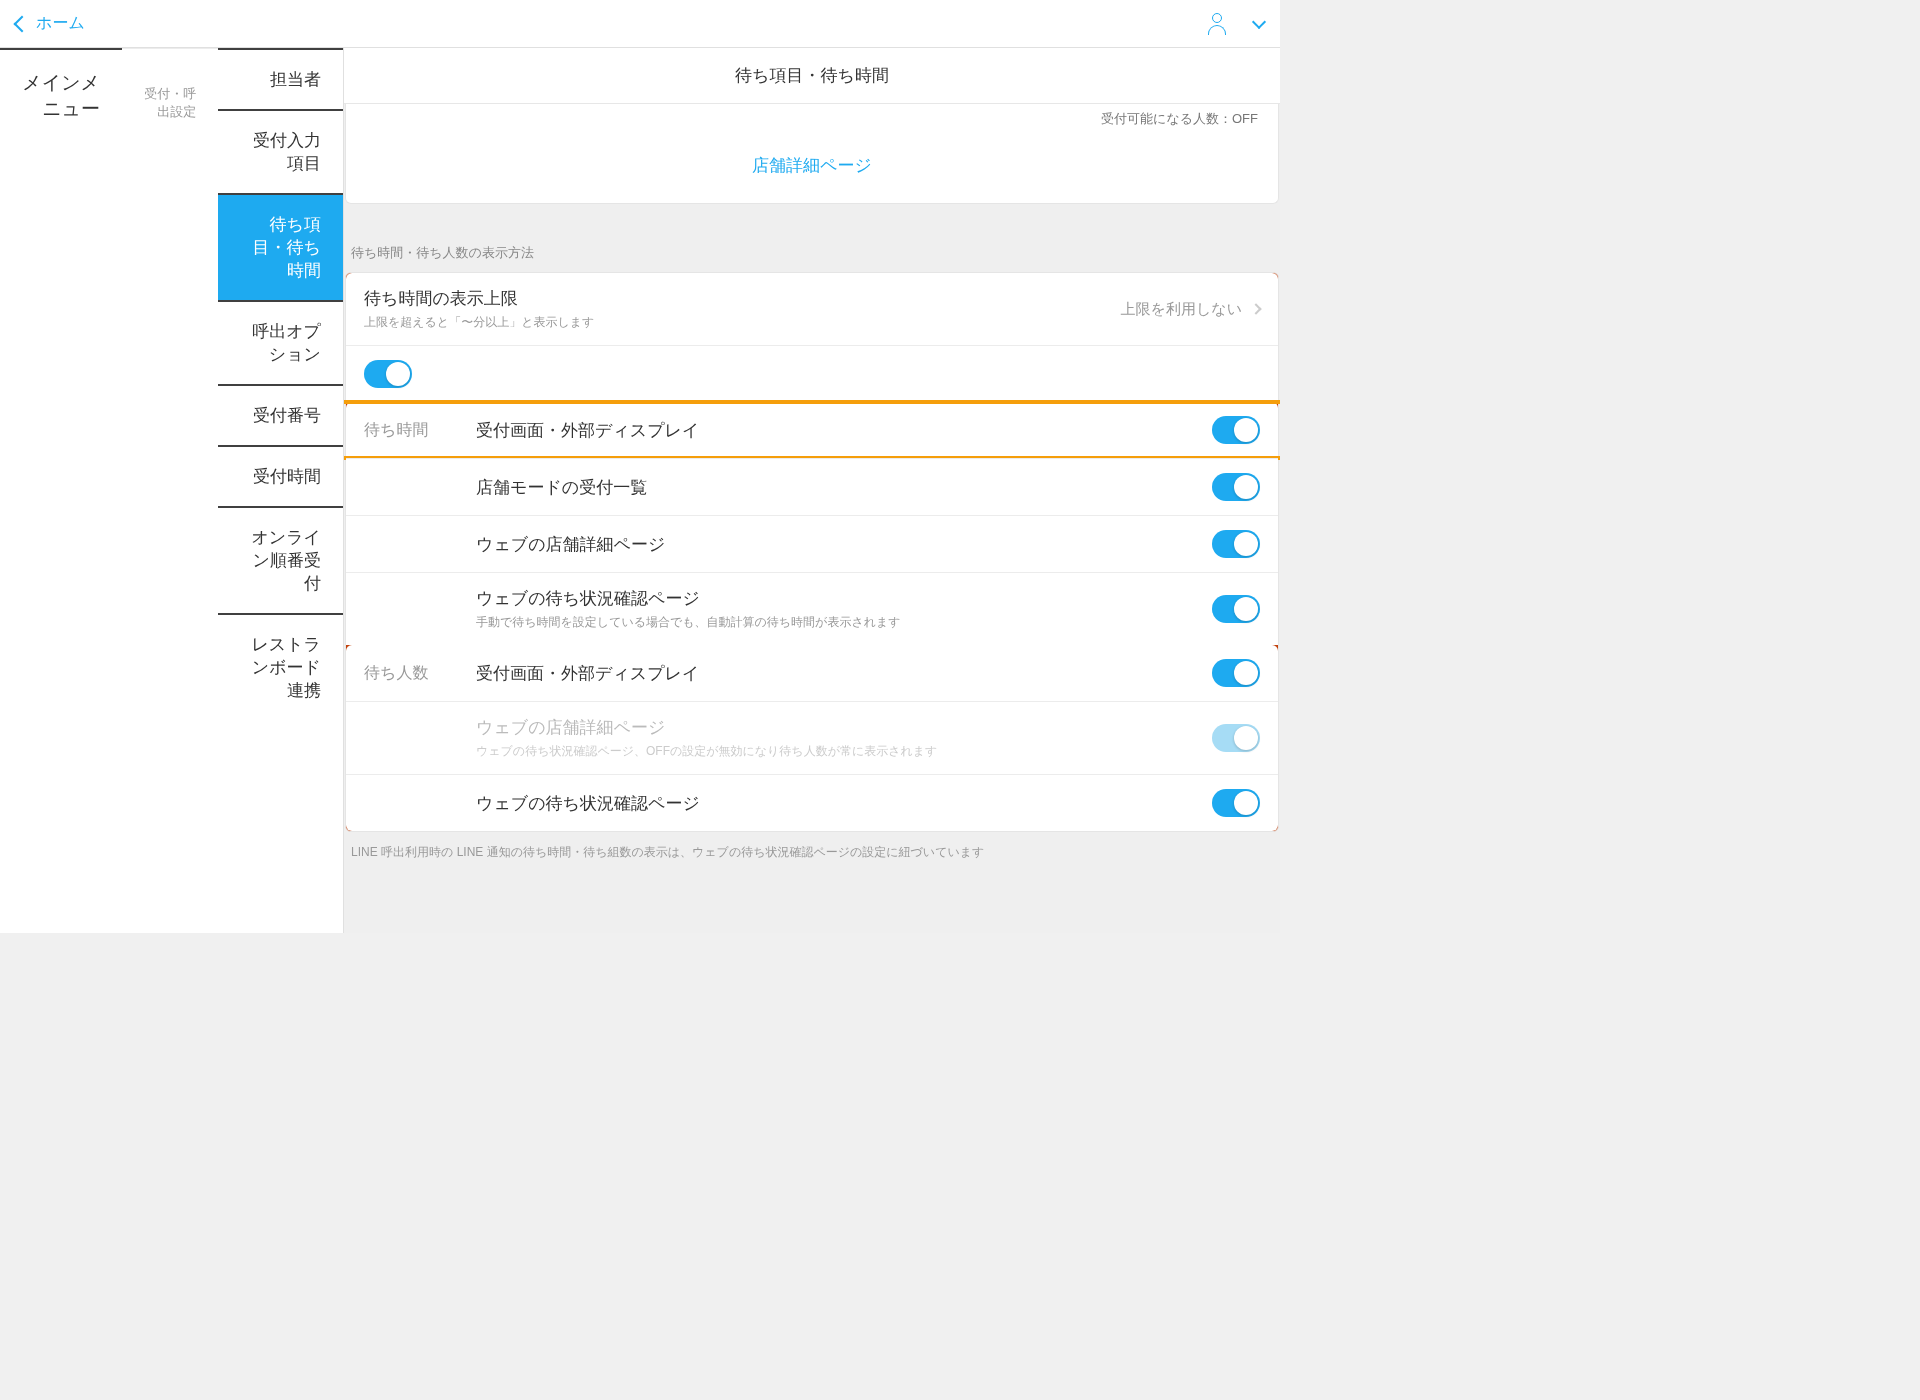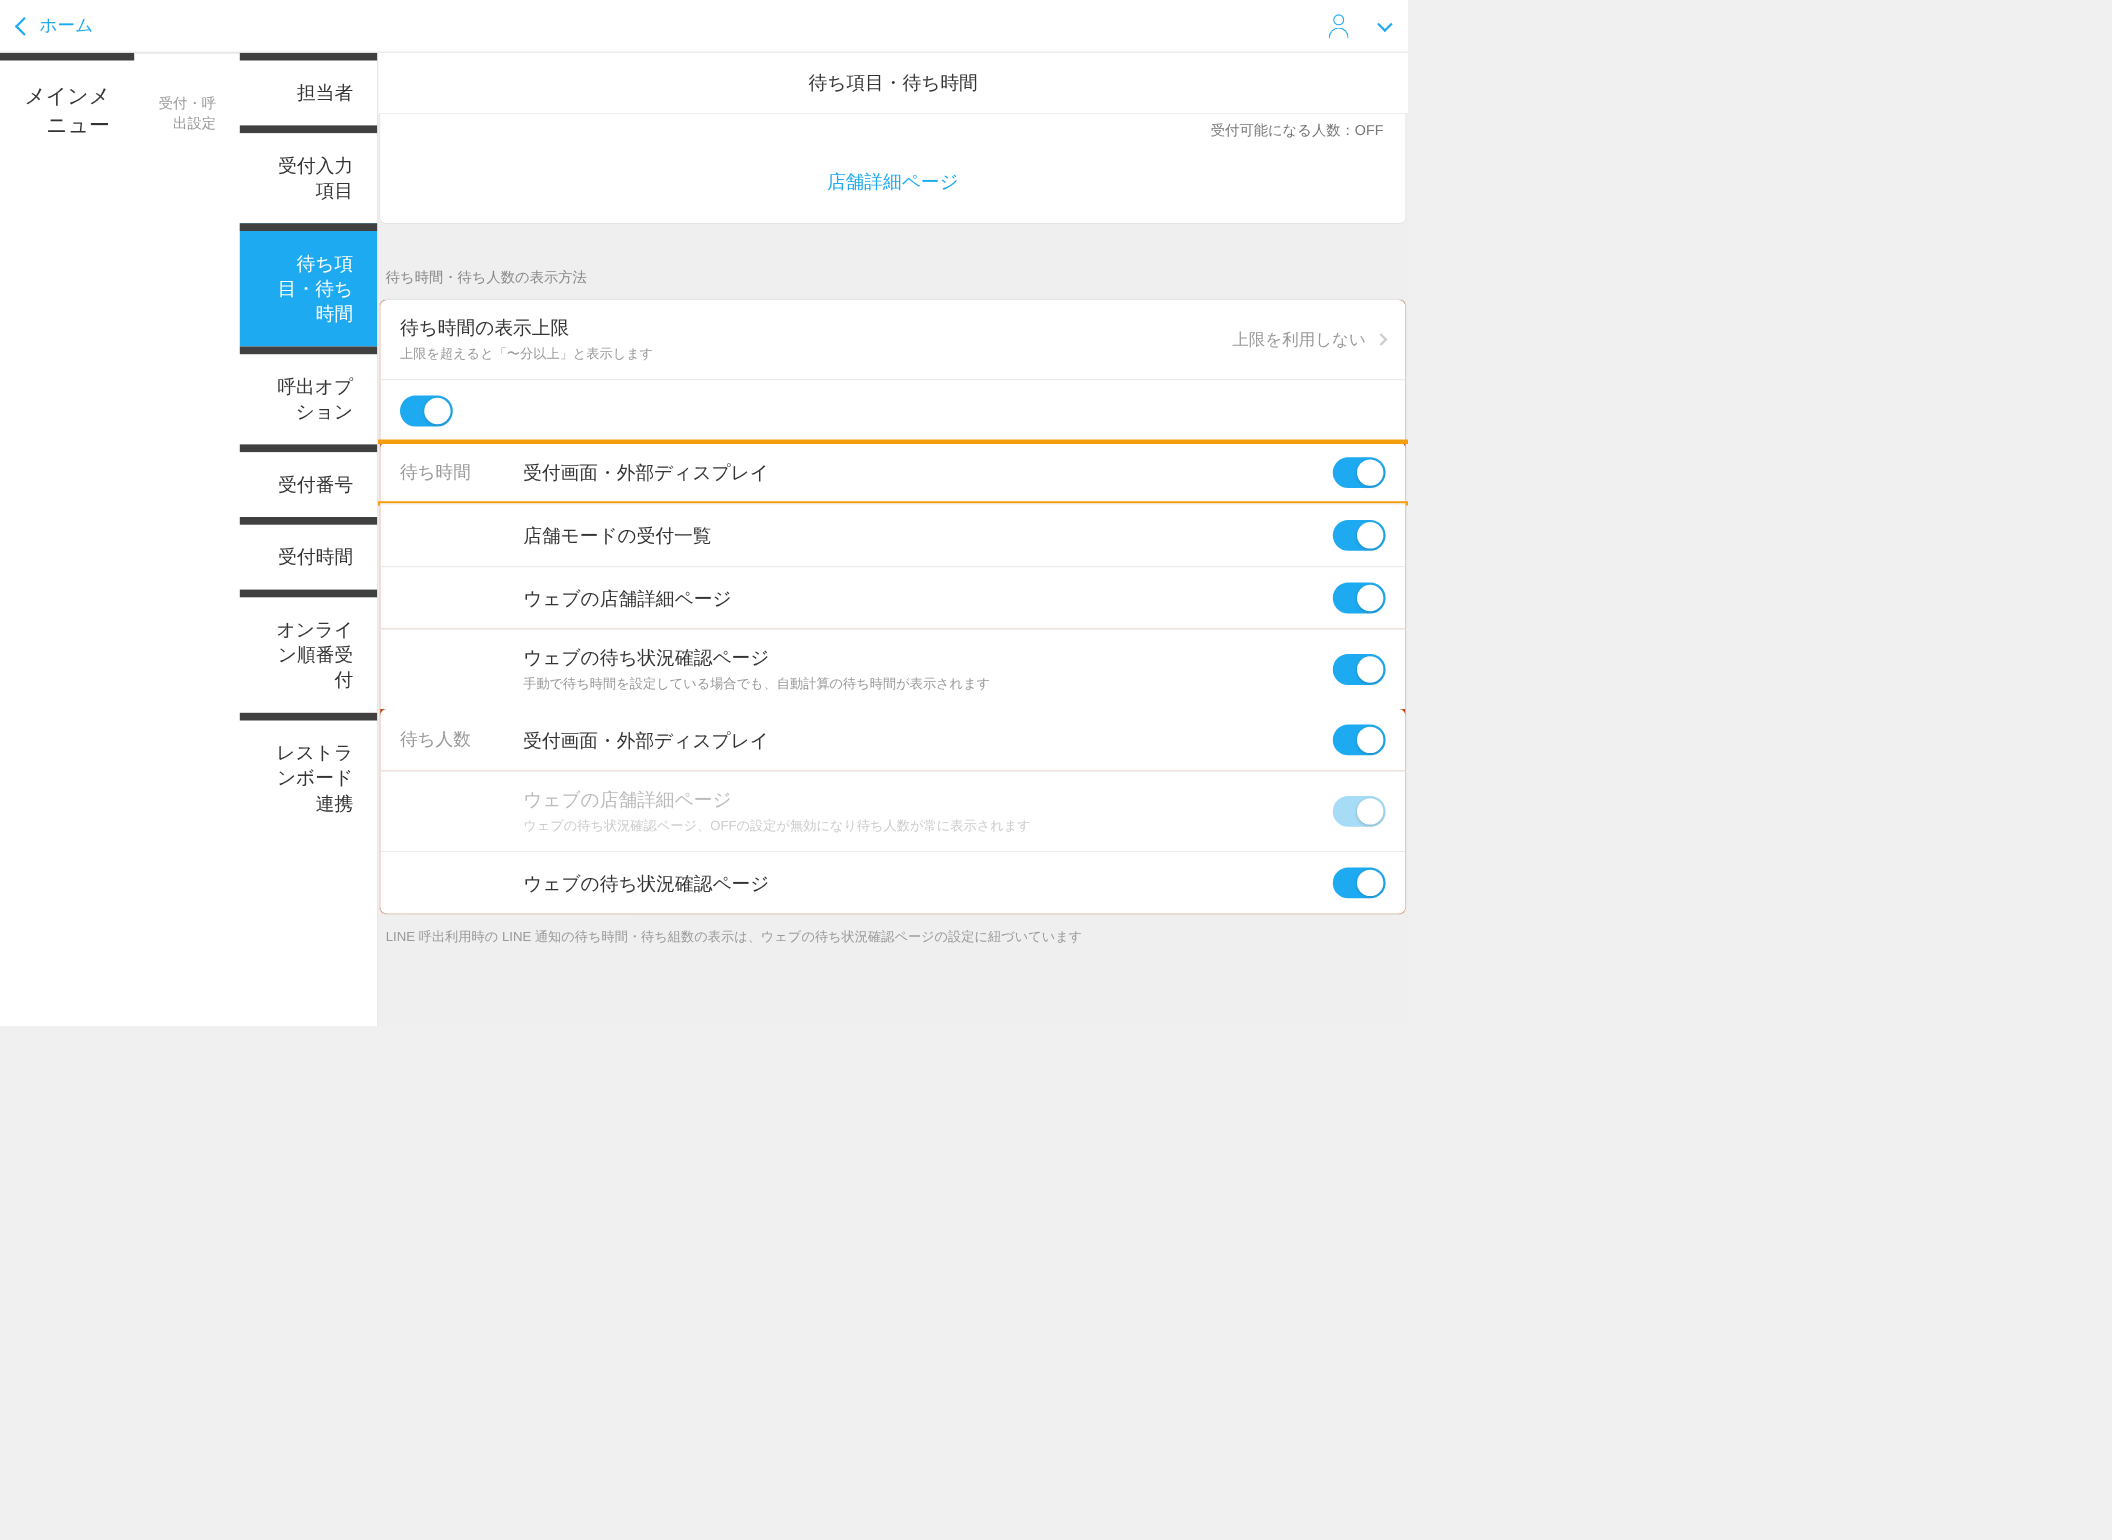--- a/index.html
+++ b/index.html
@@ -57,21 +57,21 @@
       color: #1eaaf0; font-size: 15px; display: flex; align-items: center; gap: 6px;
     }
     .ext-icon {
       width: 12px; height: 12px; border: 1.5px solid #1eaaf0; position: relative;
     }
     .ext-icon::after {
       content: ""; position: absolute; top: -3px; right: -3px;
       width: 6px; height: 6px; border-top: 1.5px solid #1eaaf0; border-right: 1.5px solid #1eaaf0; background: #fff;
     }
     .sidebar-item {
-      padding: 18px 22px; font-size: 17px; color: #333; border-top: 7px solid #404040;
+      padding: 18px 22px; font-size: 17px; color: #333; border-top: 2px solid #404040;
     }
     .sidebar-item.big { font-size: 19px; padding: 20px 22px; }
     .sidebar-section-label {
       padding: 36px 22px 10px; font-size: 13px; color: #999; border-top: 1px solid #ececec;
     }
     .sidebar-item.active { background: #1eaaf0; color: #fff; }
     .main {
       flex: 1; display: flex; flex-direction: column; background: #efefef; min-width: 0;
     }
     .main-header {

